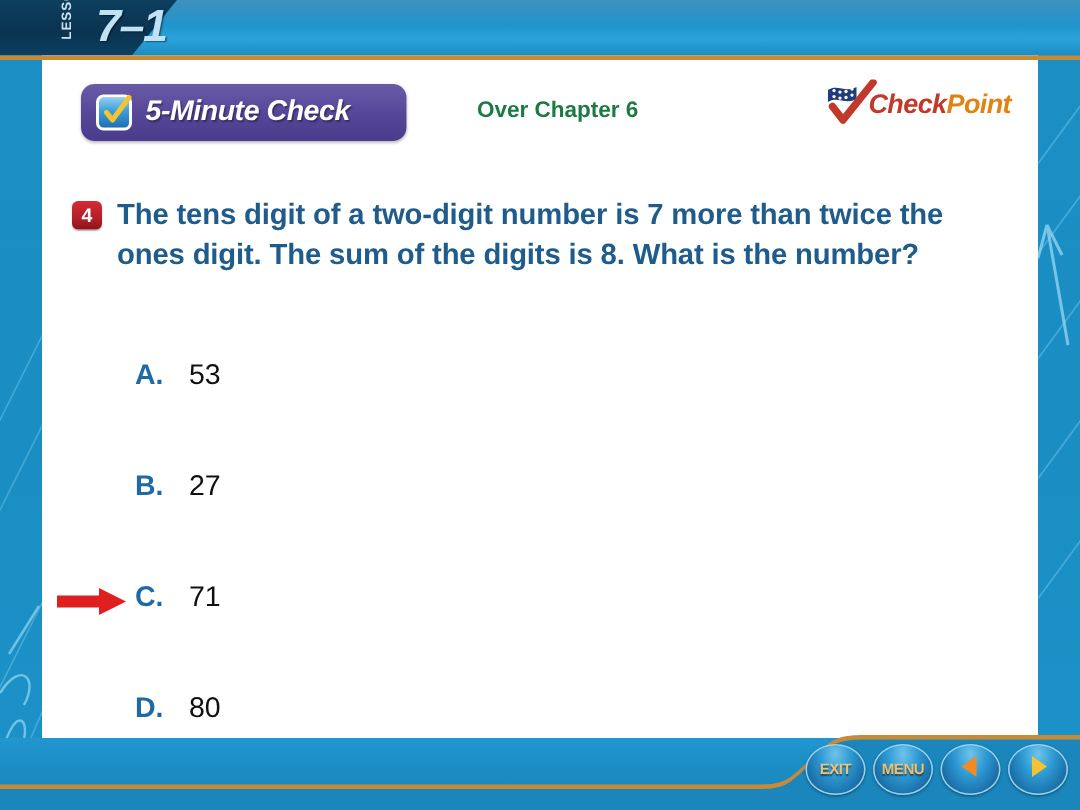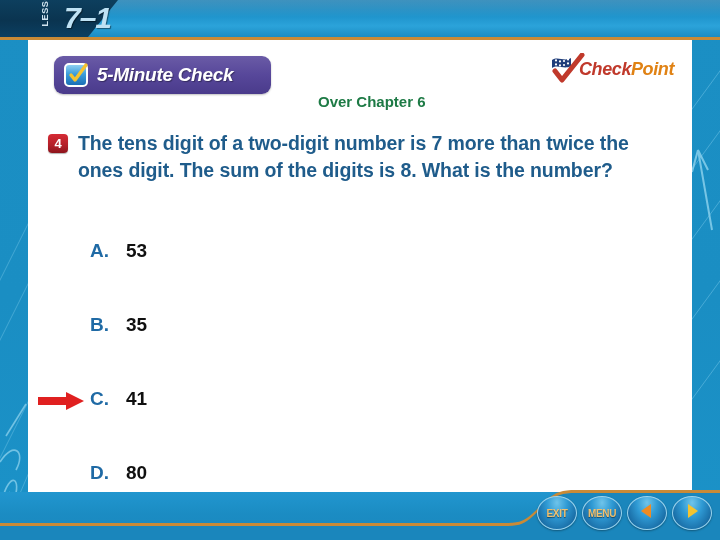--- a/index.html
+++ b/index.html
@@ -160,21 +160,20 @@
     text-shadow: 1px 1px 1px rgba(0,0,0,.35);
     white-space: nowrap;
   }
   #over-label {
     position: absolute;
     left: 290px; top: 9px;
     font-size: 15px;
     font-weight: bold;
     color: #1d7a45;
     white-space: nowrap;
-    margin-top: 28px;
   }
 
   
   #checkpoint {
     position: absolute;
     right: 18px; top: 12px;
     height: 34px;
     display: flex;
     align-items: center;
   }
@@ -238,21 +237,21 @@
     gap: 12px;
   }
   .choice-letter {
     font-size: 19px;
     font-weight: bold;
     color: #1f6aa5;
     min-width: 24px;
   }
   .choice-value {
     font-size: 19px;
-    font-weight: bold;
+    font-weight: normal;
     color: #101010;
   }
   .choice-arrow {
     position: absolute;
     left: 8px; top: 3px;
     width: 50px; height: 20px;
   }
 
   
   #bottom-bar {
@@ -390,30 +389,30 @@
     <div id="choices">
         <div class="choice">
           <div class="choice-inner">
             <span class="choice-letter">A.</span>
             <span class="choice-value">53</span>
           </div>
         </div>
         <div class="choice">
           <div class="choice-inner">
             <span class="choice-letter">B.</span>
-            <span class="choice-value">35</span>
+            <span class="choice-value">27</span>
           </div>
         </div>
         <div class="choice">
           <span class="choice-arrow"><svg width="50" height="20" viewBox="0 0 50 20" aria-hidden="true">
               <path d="M2 6 L30 6 L30 1 L48 10 L30 19 L30 14 L2 14 Z" fill="#e02020"></path>
             </svg></span>
           <div class="choice-inner">
             <span class="choice-letter">C.</span>
-            <span class="choice-value">41</span>
+            <span class="choice-value">71</span>
           </div>
         </div>
         <div class="choice">
           <div class="choice-inner">
             <span class="choice-letter">D.</span>
             <span class="choice-value">80</span>
           </div>
         </div>
       </div>
   </div>

